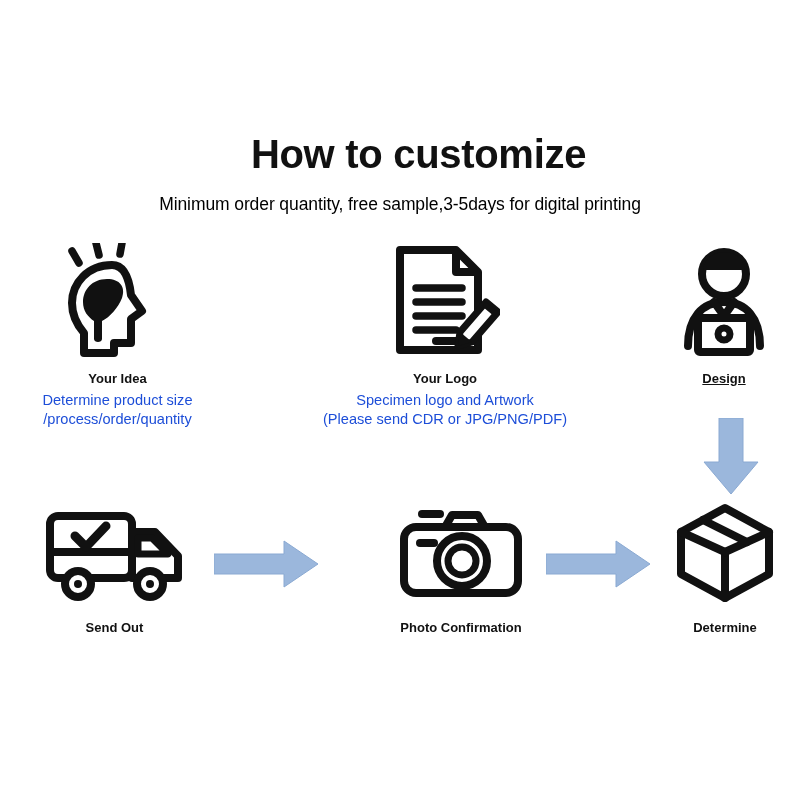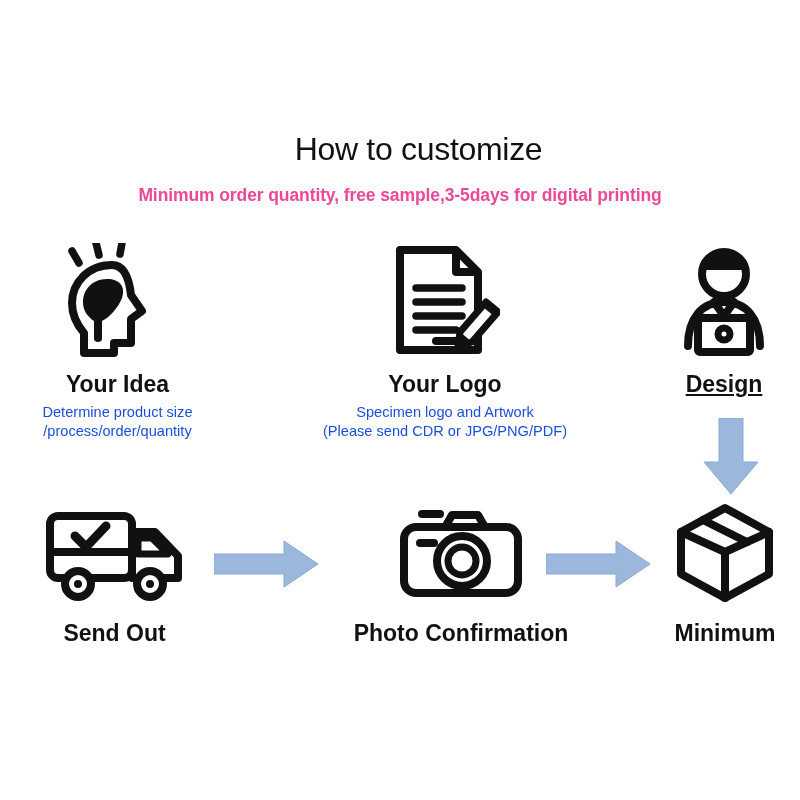--- a/index.html
+++ b/index.html
@@ -24,32 +24,32 @@
 
   
   .header {
     position: absolute;
     top: 132px;
     left: 0;
     width: 800px;
     text-align: center;
   }
   .title {
-    font-size: 32px;
-    font-weight: normal;
+    font-size: 40px;
+    font-weight: bold;
     letter-spacing: -0.3px;
     color: #111111;
     line-height: 1.1;
     padding-left: 37px;
   }
   .subtitle {
     margin-top: 18px;
     font-size: 17.5px;
-    font-weight: bold;
-    color: #ec4899;
+    font-weight: normal;
+    color: #000000;
     letter-spacing: -0.1px;
   }
 
   
   .row {
     position: absolute;
     left: 0;
     width: 800px;
   }
   .row-1 { top: 243px; }
@@ -59,21 +59,21 @@
     position: absolute;
     text-align: center;
   }
   .icon-wrap {
     height: 120px;
     display: flex;
     align-items: center;
     justify-content: center;
   }
   .step-title {
-    font-size: 23px;
+    font-size: 13px;
     font-weight: bold;
     color: #111111;
     margin-top: 8px;
     white-space: nowrap;
   }
   .step-desc {
     font-size: 14.6px;
     color: #1d4ed8;
     line-height: 1.33;
     margin-top: 5px;
@@ -267,17 +267,17 @@
             <line x1="52" y1="50" x2="52" y2="96"></line>
 
             <line x1="8" y1="30" x2="52" y2="50"></line>
 
             <line x1="96" y1="30" x2="52" y2="50"></line>
 
             <line x1="30" y1="18" x2="74" y2="40"></line>
           </g>
         </svg>
       </div>
-      <div class="step-title">Minimum</div>
+      <div class="step-title">Determine</div>
     </div>
   </div>
 
 </div>
 
 </body></html>

